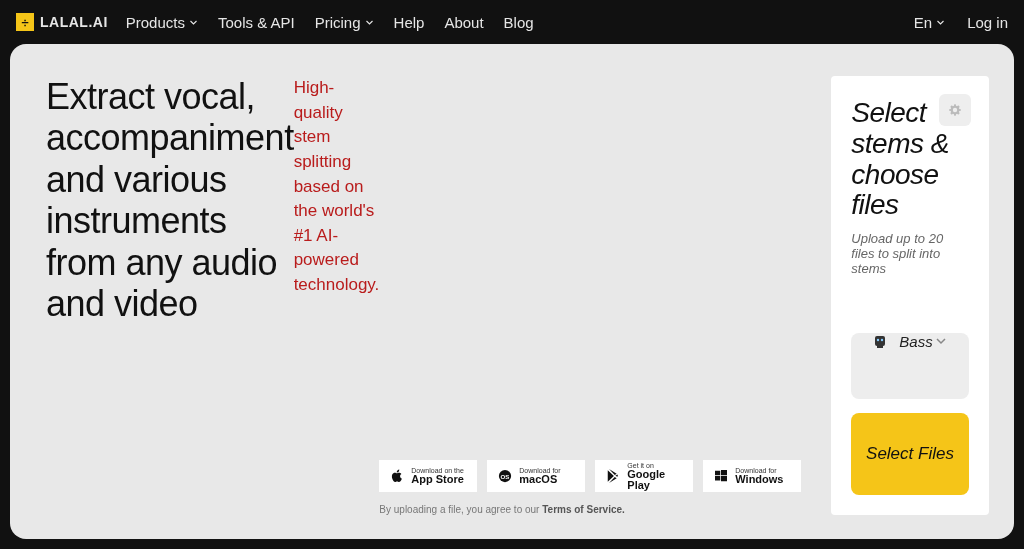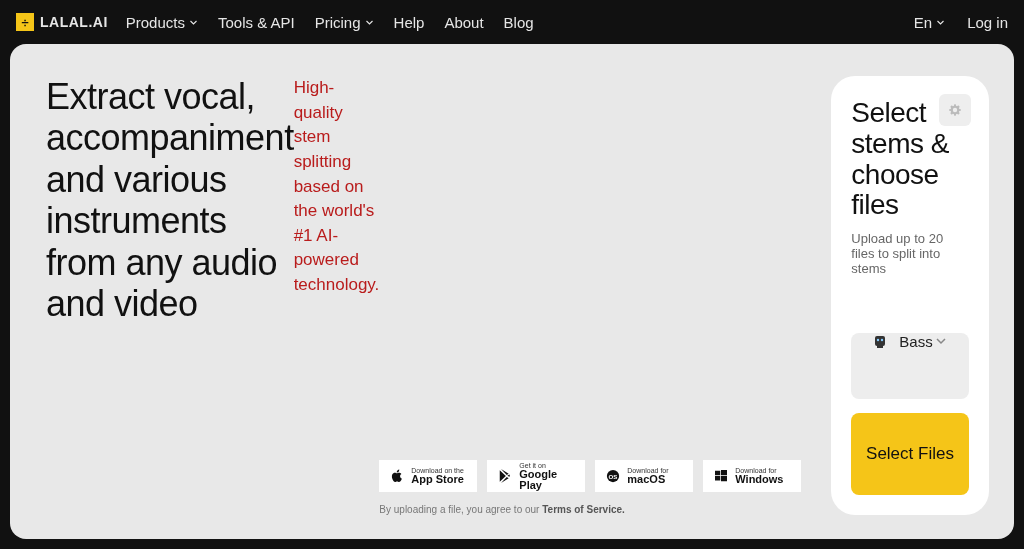--- a/index.html
+++ b/index.html
@@ -138,25 +138,26 @@
     font-size: 10px;
     color: #777;
   }
   .terms b {
     font-weight: 600;
     color: #555;
   }
   .right-col {
     width: 398px;
     background: #fff;
-    border-radius: 24px;
+    border-radius: 4px;
     padding: 22px 20px 20px 20px;
     display: flex;
     flex-direction: column;
     position: relative;
+    font-style: italic;
   }
   .panel-title {
     font-size: 28px;
     font-weight: 500;
     color: #111;
     line-height: 1.1;
     margin-bottom: 10px;
     letter-spacing: -0.5px;
   }
   .panel-sub {
@@ -283,39 +284,39 @@
           </div>
           <div class="store-text">
             <span class="store-top">Download on the</span>
             <span class="store-bottom">App Store</span>
           </div>
         </div>
 
         <div class="store-btn">
           <div class="store-icon">
             <svg viewBox="0 0 16 16" width="14" height="14">
+                <circle cx="8" cy="8" r="7" fill="#111"></circle>
+                <text x="8" y="11" font-size="7" fill="#fff" text-anchor="middle" font-weight="700">OS</text>
+              </svg>
+          </div>
+          <div class="store-text">
+            <span class="store-top">Download for</span>
+            <span class="store-bottom">macOS</span>
+          </div>
+        </div>
+
+        <div class="store-btn">
+          <div class="store-icon">
+            <svg viewBox="0 0 16 16" width="14" height="14">
                 <path fill="#111" d="M2 1.5v13l7-6.5L2 1.5zm8 5.3l2.2-1.3L3.5 0l6.5 6.8zm0 2.4L3.5 16l8.7-5.5L10 9.2zm3-2.9l-2.3 1.3 2.3 1.3c.7-.4.7-2.2 0-2.6z"></path>
               </svg>
           </div>
           <div class="store-text">
             <span class="store-top">Get it on</span>
             <span class="store-bottom">Google Play</span>
-          </div>
-        </div>
-
-        <div class="store-btn">
-          <div class="store-icon">
-            <svg viewBox="0 0 16 16" width="14" height="14">
-                <circle cx="8" cy="8" r="7" fill="#111"></circle>
-                <text x="8" y="11" font-size="7" fill="#fff" text-anchor="middle" font-weight="700">OS</text>
-              </svg>
-          </div>
-          <div class="store-text">
-            <span class="store-top">Download for</span>
-            <span class="store-bottom">macOS</span>
           </div>
         </div>
 
         <div class="store-btn">
           <div class="store-icon">
             <svg viewBox="0 0 16 16" width="12" height="12">
                 <rect x="0" y="1" width="7" height="6" fill="#111"></rect>
                 <rect x="8" y="0" width="8" height="7" fill="#111"></rect>
                 <rect x="0" y="8" width="7" height="6" fill="#111"></rect>
                 <rect x="8" y="8" width="8" height="7" fill="#111"></rect>

